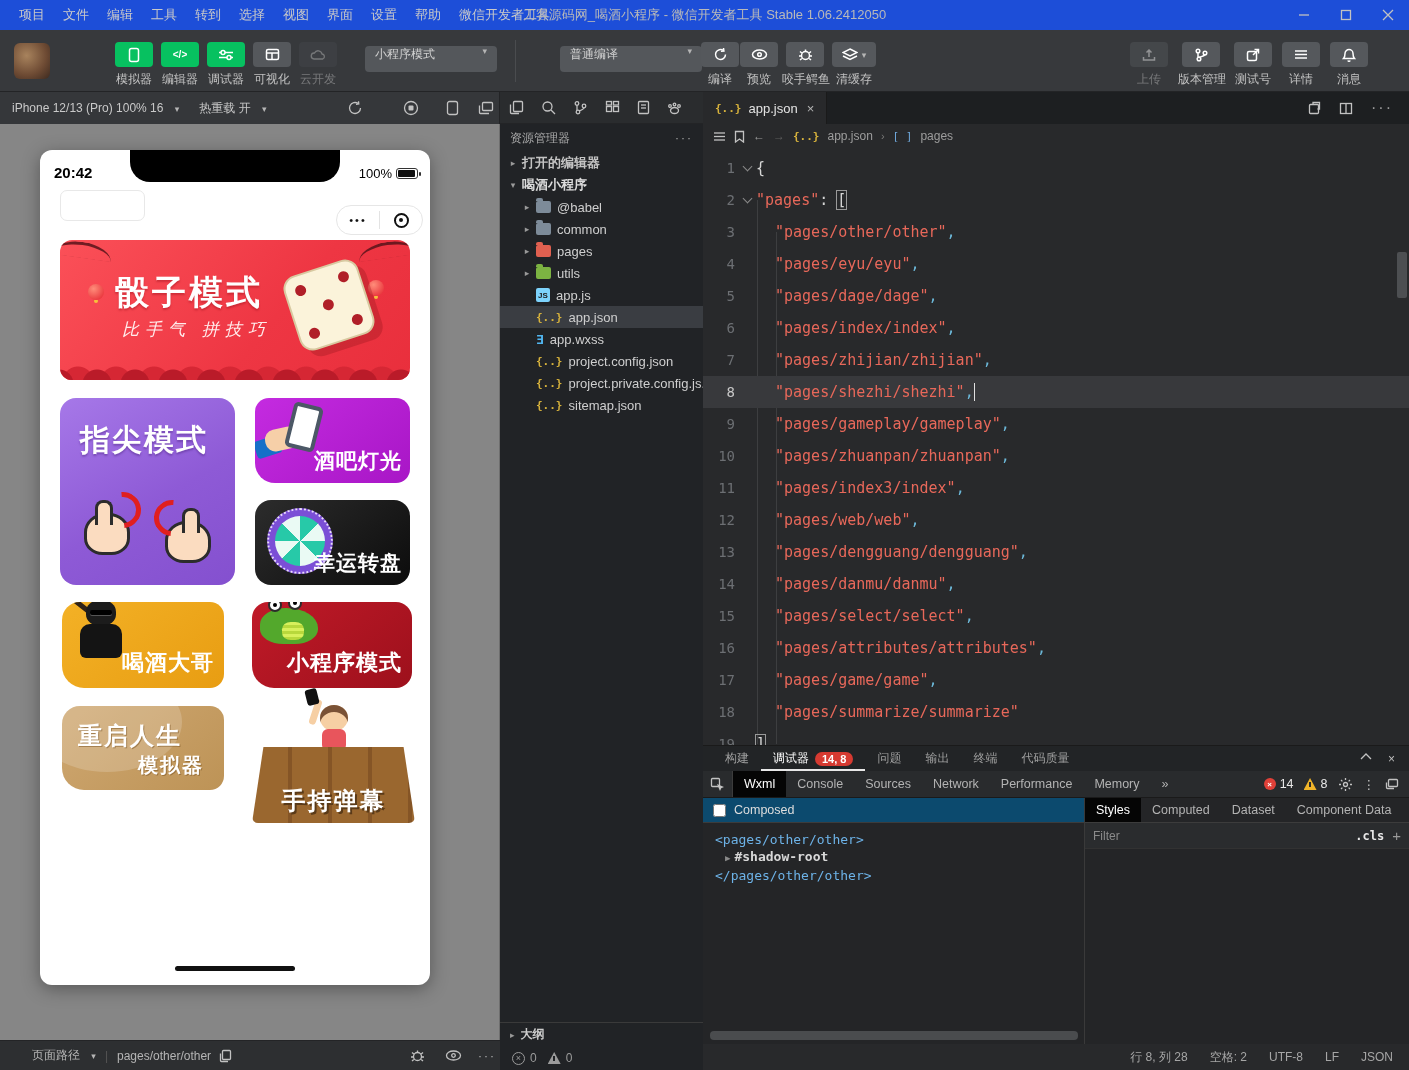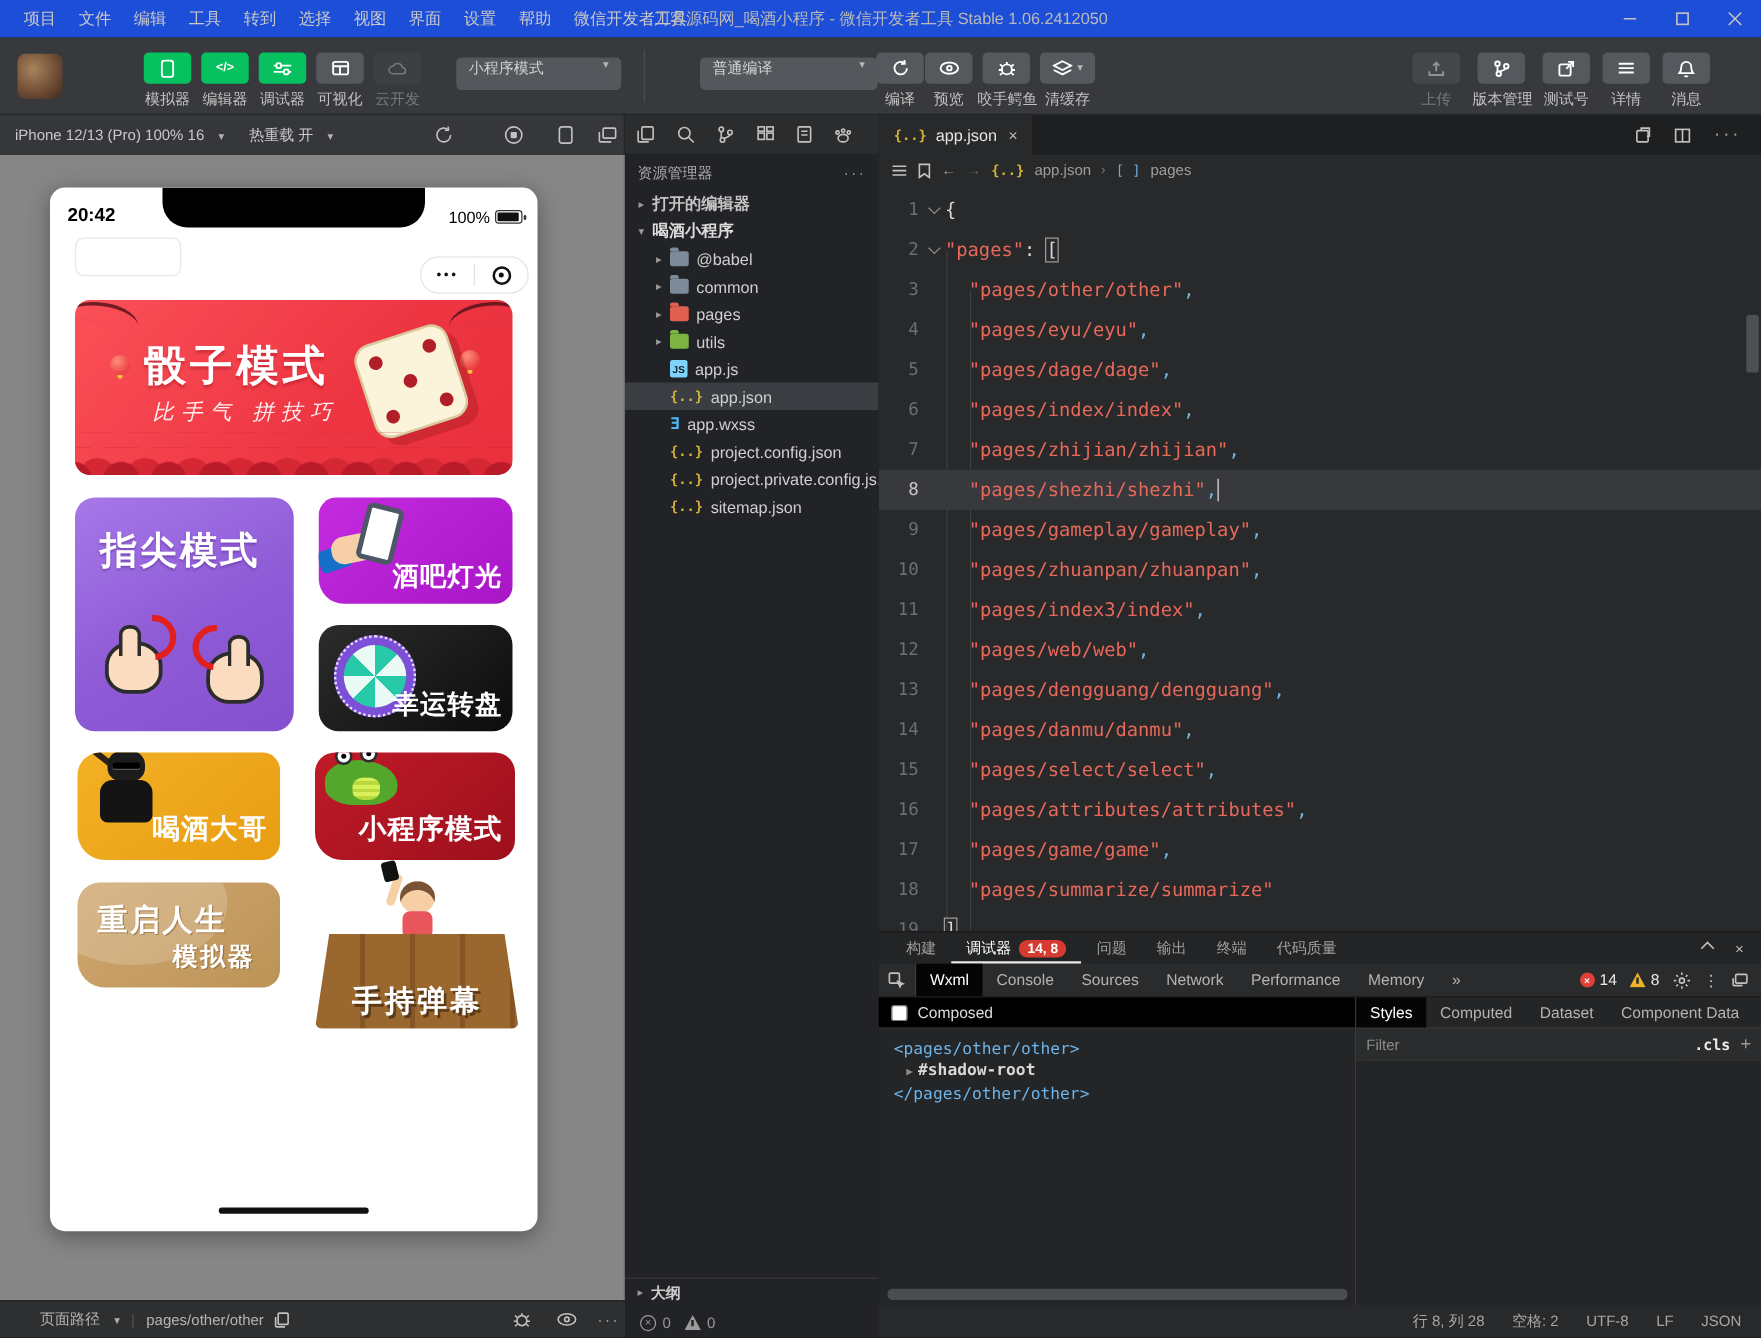--- a/index.html
+++ b/index.html
@@ -162,21 +162,21 @@
   .dbg-win{margin-left:auto;display:flex;gap:16px;padding-right:14px;color:#bdbdbd}
   .devtabs{left:703px;top:771px;width:706px;height:27px;background:#292b2d;display:flex;align-items:center;font-size:12.5px;color:#b3b3b3;border-bottom:1px solid #1a1a1a}
   .devtabs .vt{padding:0 11px;height:100%;display:flex;align-items:center}
   .devtabs .vt.on{background:#050505;color:#fff}
   .insp{width:30px;display:flex;justify-content:center;border-right:1px solid #3c3c3c;height:100%;align-items:center}
   .dev-right{margin-left:auto;display:flex;align-items:center;gap:10px;padding-right:10px}
   .errdot{width:12px;height:12px;background:#e04038;border-radius:50%;color:#fff;font-size:8px;display:flex;align-items:center;justify-content:center;font-weight:bold}
   .warntri{width:13px;height:12px;clip-path:polygon(50% 0,100% 100%,0 100%);background:#f0b429;position:relative}
   .warntri:after{content:"";position:absolute;left:5.5px;top:4px;width:2px;height:5px;background:#292b2d}
   .wxml-pane{left:703px;top:798px;width:382px;height:246px;background:#242527;border-right:1px solid #3a3a3a}
-  .composed{height:25px;display:flex;align-items:center;gap:8px;border-bottom:1px solid #3c3c3c;padding-left:10px;color:#ddd;font-size:12.5px;background:#000000}
+  .composed{height:25px;display:flex;align-items:center;gap:8px;border-bottom:1px solid #3c3c3c;padding-left:10px;color:#ddd;font-size:12.5px;background:#0c4a6e}
   .cbx{width:13px;height:13px;accent-color:#555;background:#242527}
   .wxtree{font-family:"DejaVu Sans Mono",monospace;font-size:13px;padding:8px 0 0 12px;line-height:17px}
   .tag{color:#6db3e8}
   .shadow{color:#d8d8d8;padding-left:10px}
   .shadow .arr8{color:#8a8a8a;font-size:9px;margin-right:4px}
   .hscroll{position:absolute;left:710px;top:1031px;width:368px;height:9px;background:#4a4c4e;border-radius:4px}
   .styles-pane{left:1085px;top:798px;width:324px;height:246px;background:#242527}
   .styles-tabs{height:25px;display:flex;align-items:center;font-size:12.5px;color:#b3b3b3;border-bottom:1px solid #3c3c3c}
   .styles-tabs .vt{padding:0 11px;height:100%;display:flex;align-items:center}
   .styles-tabs .vt.on{background:#050505;color:#fff}

